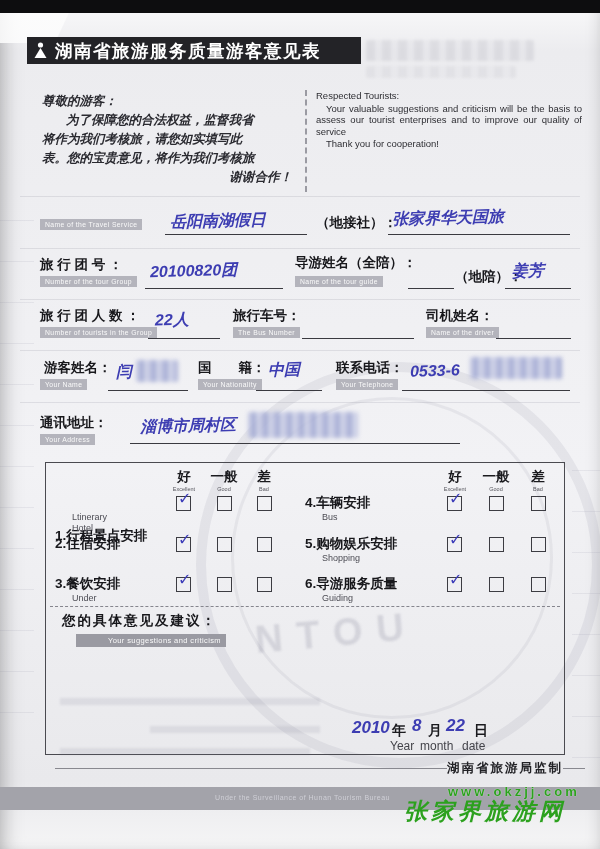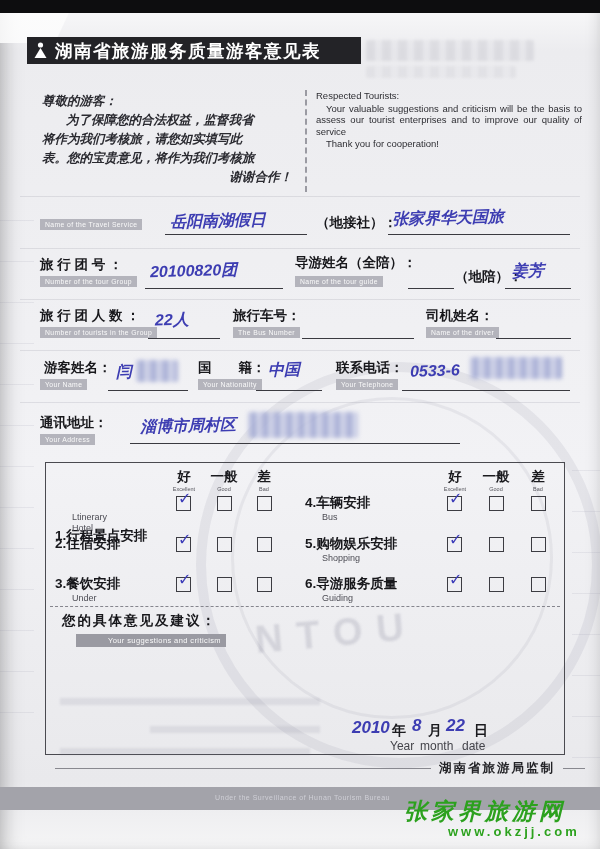--- a/index.html
+++ b/index.html
@@ -45,21 +45,21 @@
   .item-en{font-size:9px;color:#4c4c54;}
   .cb{width:15px;height:15px;border:1.7px solid #3c3c42;box-sizing:border-box;position:absolute;}
   .cb .mark{position:absolute;left:1px;top:-8px;color:#3a3ab8;font-size:16px;font-weight:bold;font-style:italic;}
   .dash{border-top:1.6px dashed #85858d;height:0;}
   .suglbl{font-weight:bold;font-size:13.5px;letter-spacing:2px;color:#17171b;}
   
   .date-hw{color:#3d3db2;font-style:italic;font-weight:600;font-size:17px;}
   .date-cn{font-weight:bold;font-size:14px;color:#1a1a1e;}
   .date-en{font-size:12px;color:#44444a;}
   
-  .supline{display:flex;align-items:center;gap:8px;}
+  .supline{display:flex;align-items:center;}
   .supline .ln{height:0;border-top:1.2px solid #88888f;}
   .sup-txt{font-weight:bold;font-size:12.5px;letter-spacing:2px;color:#222226;white-space:nowrap;}
   .botband{left:0;top:787px;width:600px;height:23px;background:#a3a3aa;}
   .botband .entxt{position:absolute;left:215px;top:7px;font-size:7px;color:#cfcfd6;letter-spacing:.5px;filter:blur(.4px);}
   .site-name{font-weight:bold;font-size:23px;letter-spacing:4px;color:#2ca11e;font-style:italic;}
   .site-url{font-weight:bold;font-size:13px;letter-spacing:3px;color:#2ca11e;text-shadow:0 0 1px #fff;}
   
   .ring{border-radius:50%;position:absolute;}
   .stamp-letters{position:absolute;color:rgba(120,120,140,.22);font-weight:bold;font-size:38px;letter-spacing:14px;
                  transform:rotate(-5deg);filter:blur(1px);}
@@ -282,15 +282,15 @@
     <div class="ln" style="flex:1;"></div>
     <span class="sup-txt">湖南省旅游局监制</span>
     <div class="ln" style="width:22px;"></div>
   </div>
 
   <div class="abs botband">
     <span class="entxt">Under the Surveillance of Hunan Tourism Bureau</span>
   </div>
 
   <div class="abs site-name" style="left:404px;top:796px;">张家界旅游网</div>
-  <div class="abs site-url" style="left:448px;top:824px;">www.okzjj.com</div>
+  <div class="abs site-url" style="left:448px;top:784px;">www.okzjj.com</div>
 
 </div>
 
 </body></html>

